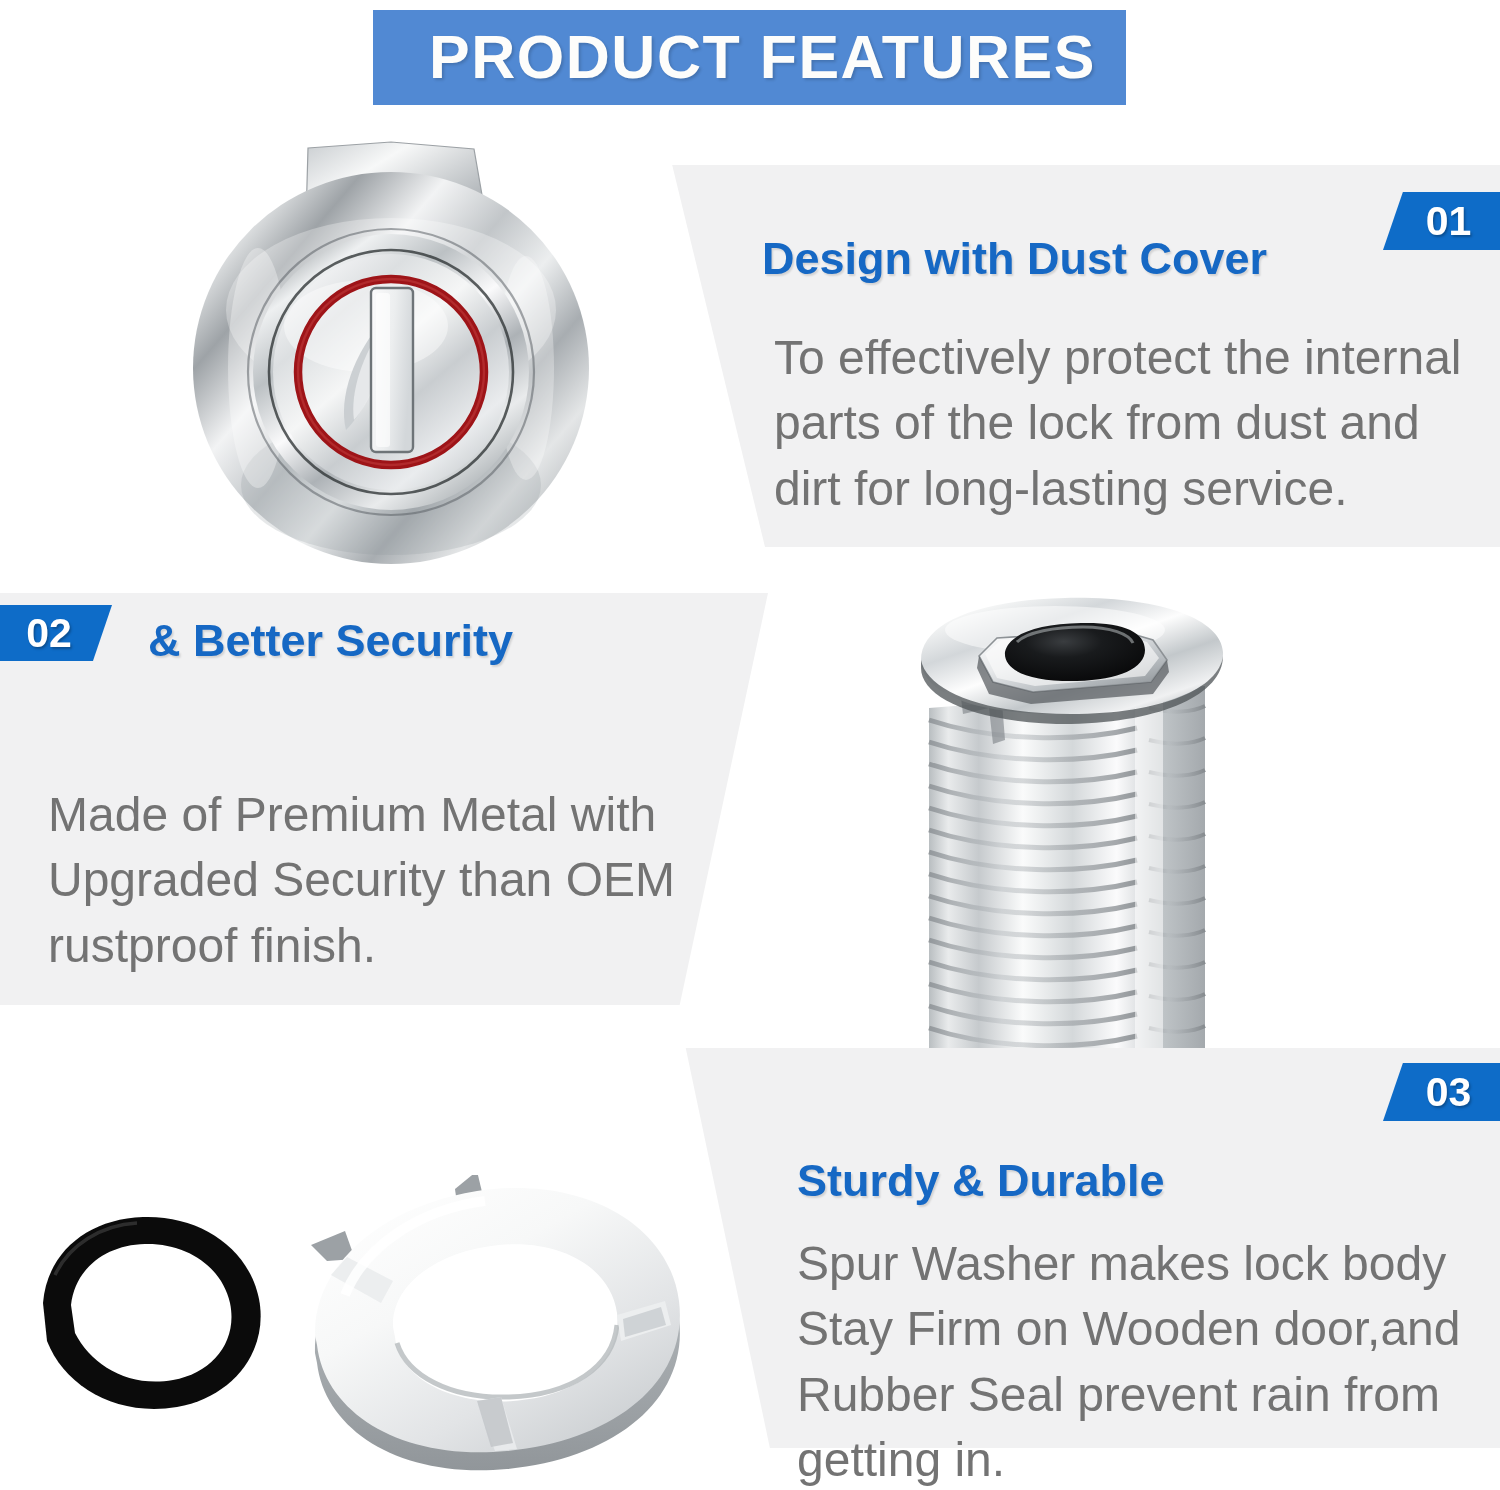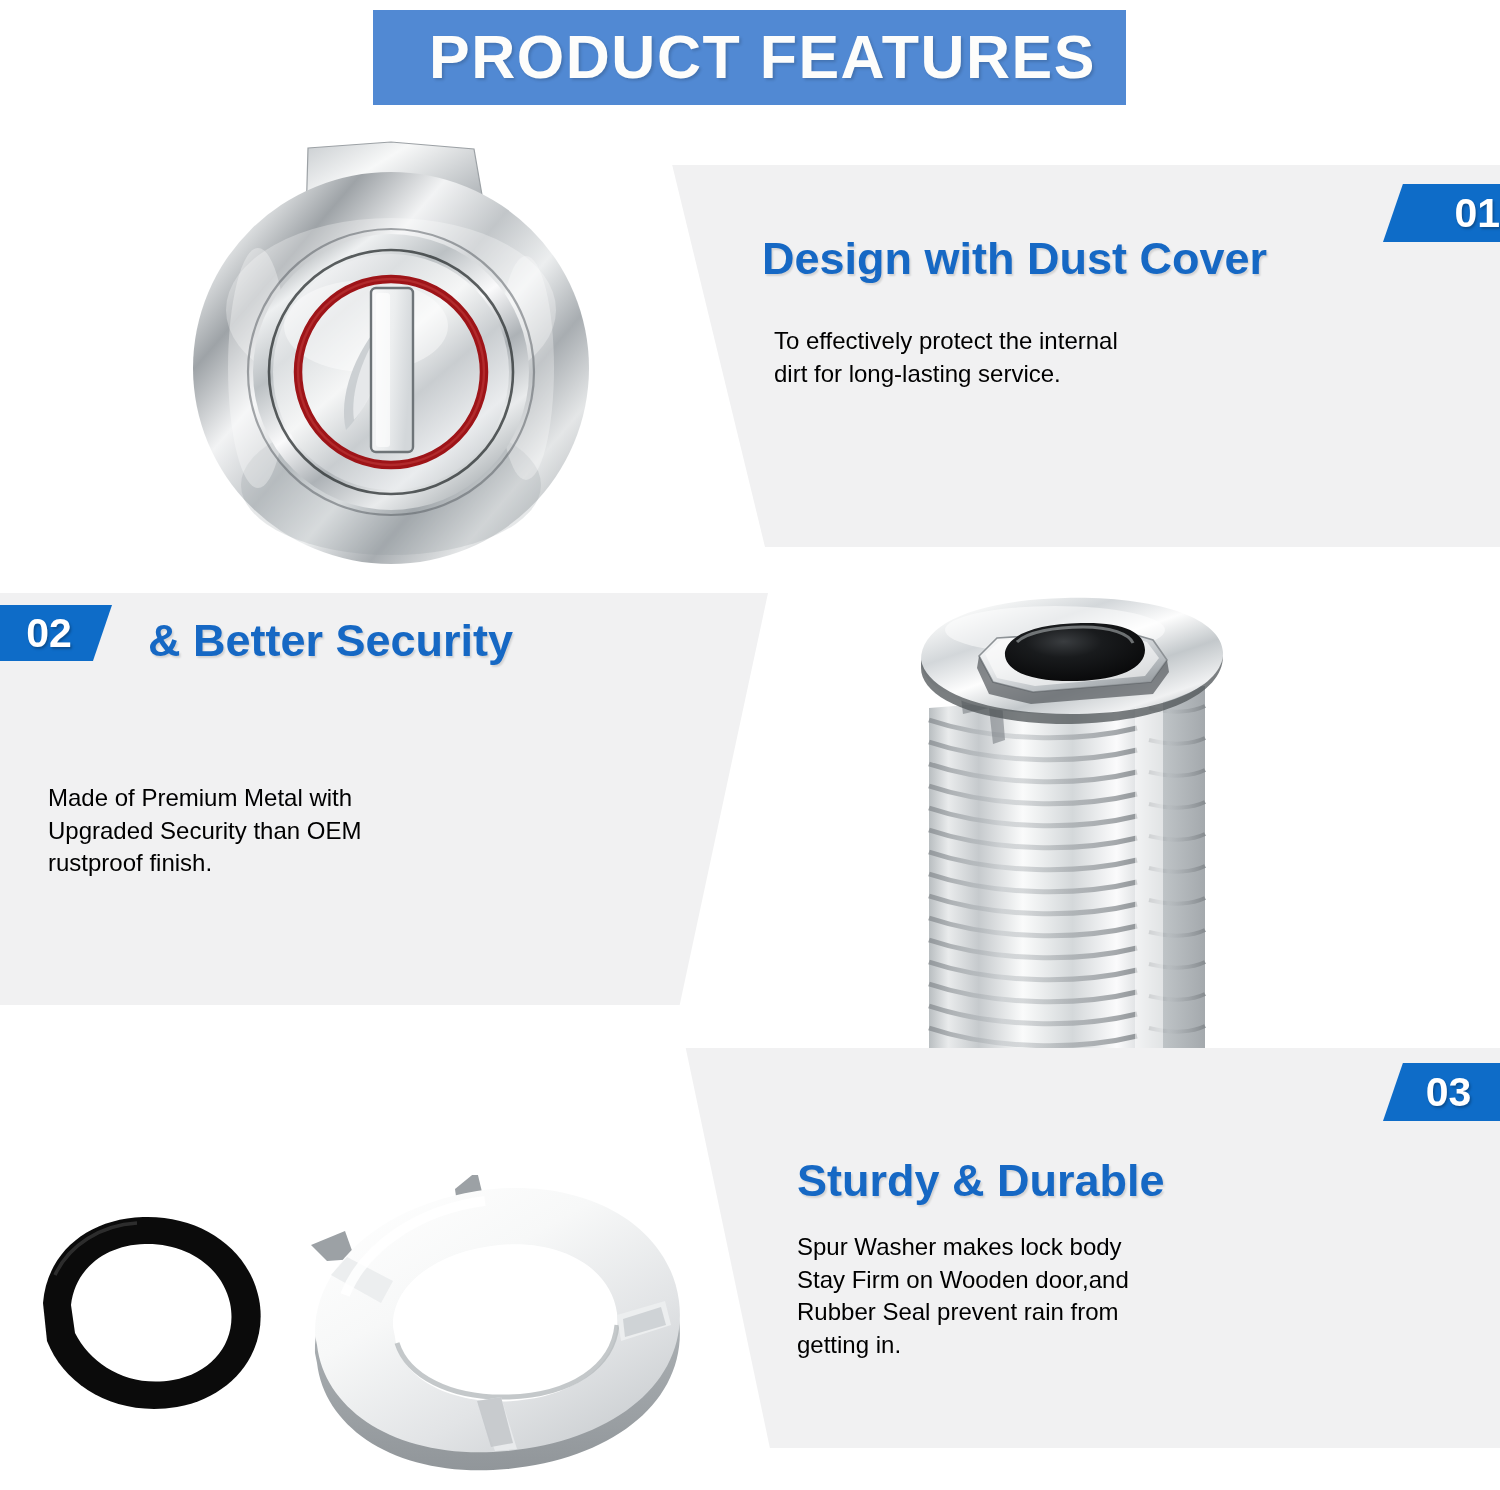--- a/index.html
+++ b/index.html
@@ -91,21 +91,21 @@
     line-height: 1;
     text-shadow: 1.5px 1.5px 2.5px rgba(0,0,0,0.28);
   }
   
   #badge-1, #badge-3 {
     width: 117px;
     height: 58px;
     clip-path: polygon(17% 0%, 100% 0%, 100% 100%, 0% 100%);
     padding-left: 14px;
   }
-  #badge-1 { left: 1383px; top: 184px; justify-content: flex-end; }
+  #badge-1 { left: 1383px; top: 192px; }
   #badge-3 { left: 1383px; top: 1063px; }
   
   #badge-2 {
     left: 0px;
     top: 605px;
     width: 112px;
     height: 56px;
     clip-path: polygon(0% 0%, 100% 0%, 83% 100%, 0% 100%);
     padding-right: 14px;
   }
@@ -113,23 +113,23 @@
   
   .txt-block { position: absolute; }
   .feat-heading {
     font-size: 45px;
     font-weight: bold;
     color: #1668c4;
     line-height: 1.18;
     text-shadow: 1.5px 1.5px 2px rgba(0,0,0,0.13);
   }
   .feat-body {
-    font-size: 24px;
+    font-size: 48px;
     font-weight: normal;
-    color: #000000;
+    color: #737373;
     line-height: 1.36;
   }
   .feat-body-line { display: block; white-space: nowrap; }
 
   #text-1 { left: 762px; top: 232px; width: 700px; }
   #text-1 .feat-heading { margin-bottom: 40px; }
   #text-1 .feat-body { padding-left: 12px; }
 
   #text-2 { left: 148px; top: 614px; width: 620px; }
   #text-2 .feat-heading { margin-bottom: 26px; }
@@ -167,20 +167,21 @@
   <div class="panel" id="panel-1"></div>
 
   <div class="badge" id="badge-1">
     <span class="badge-num">01</span>
   </div>
 
   <div class="txt-block" id="text-1">
     <div class="feat-heading">Design with Dust Cover</div>
     <div class="feat-body">
       <span class="feat-body-line">To effectively protect the internal</span>
+      <span class="feat-body-line">parts of the lock from dust and</span>
       <span class="feat-body-line">dirt for long-lasting service.</span>
     </div>
   </div>
 
   <div class="product-img" id="img-lockface">
     <svg viewBox="0 0 410 425" width="410" height="425">
       <defs>
         <linearGradient id="bodyGrad" x1="0" y1="0.1" x2="1" y2="0.95">
           <stop offset="0%" stop-color="#b5babd"></stop>
           <stop offset="9%" stop-color="#e6e8e9"></stop>

